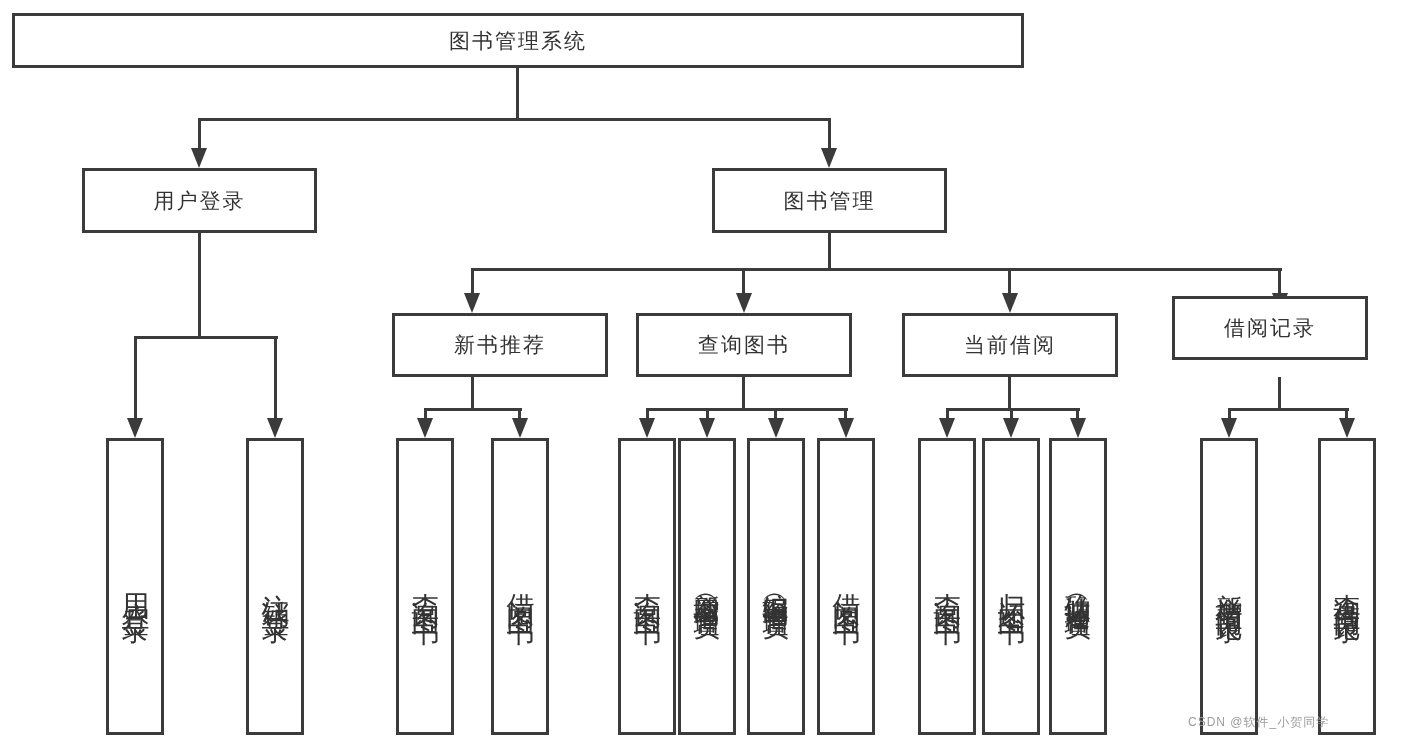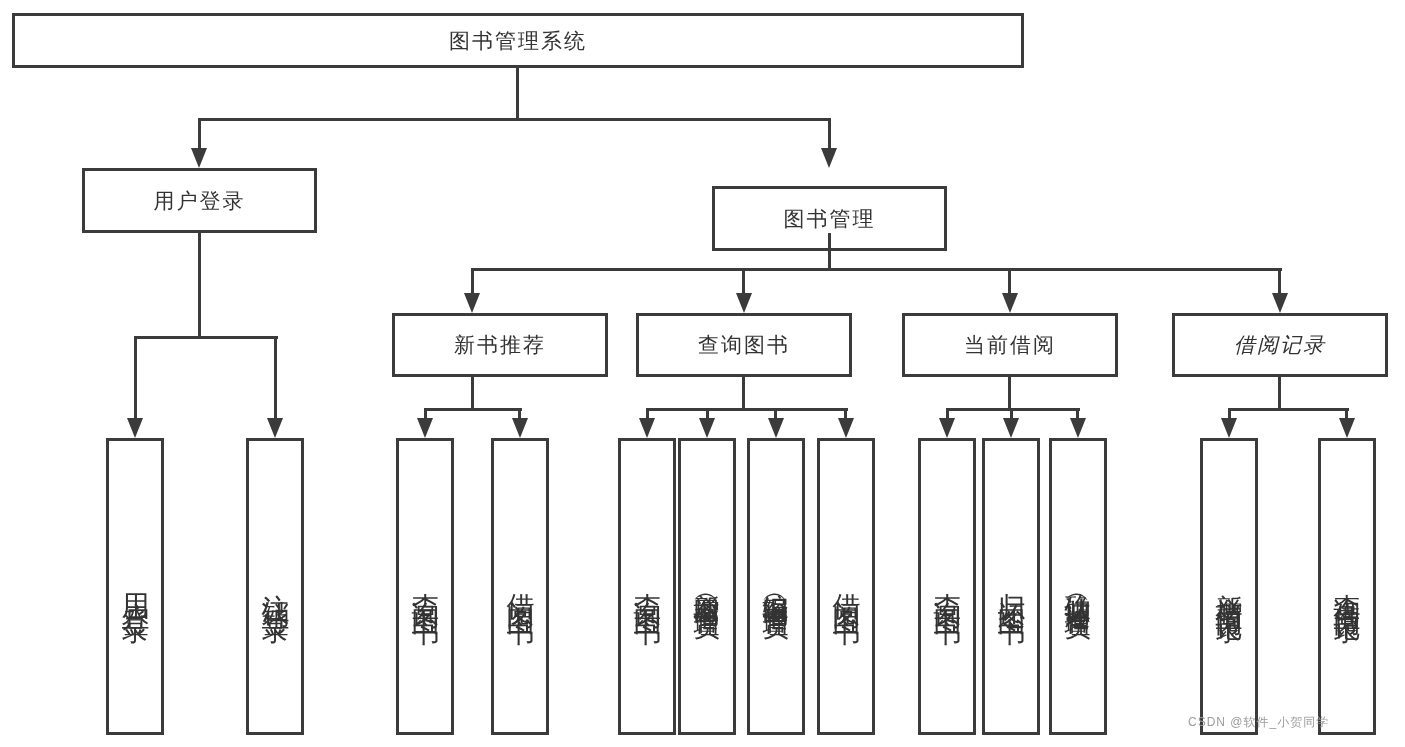--- a/index.html
+++ b/index.html
@@ -67,21 +67,21 @@
   <div class="box hbox" style="left:12px;top:13px;width:1012px;height:55px;">图书管理系统</div>
 
   <div class="line" style="left:516px;top:68px;width:3px;height:50px;"></div>
   <div class="line" style="left:198px;top:118px;width:633px;height:3px;"></div>
   <div class="line" style="left:198px;top:118px;width:3px;height:32px;"></div>
   <div class="arrow" style="left:191px;top:148px;"></div>
   <div class="line" style="left:828px;top:118px;width:3px;height:32px;"></div>
   <div class="arrow" style="left:821px;top:148px;"></div>
 
   <div class="box hbox" style="left:82px;top:168px;width:235px;height:65px;">用户登录</div>
-  <div class="box hbox" style="left:712px;top:168px;width:235px;height:65px;margin-top:18px;">图书管理</div>
+  <div class="box hbox" style="left:712px;top:168px;width:235px;height:65px;">图书管理</div>
 
   <div class="line" style="left:198px;top:233px;width:3px;height:103px;"></div>
   <div class="line" style="left:134px;top:336px;width:144px;height:3px;"></div>
   <div class="line" style="left:134px;top:336px;width:3px;height:84px;"></div>
   <div class="arrow" style="left:127px;top:418px;"></div>
   <div class="line" style="left:274px;top:336px;width:3px;height:84px;"></div>
   <div class="arrow" style="left:267px;top:418px;"></div>
 
   <div class="line" style="left:828px;top:233px;width:3px;height:35px;"></div>
   <div class="line" style="left:471px;top:268px;width:811px;height:3px;"></div>
@@ -90,21 +90,21 @@
   <div class="line" style="left:742px;top:268px;width:3px;height:27px;"></div>
   <div class="arrow" style="left:736px;top:293px;"></div>
   <div class="line" style="left:1008px;top:268px;width:3px;height:27px;"></div>
   <div class="arrow" style="left:1002px;top:293px;"></div>
   <div class="line" style="left:1278px;top:268px;width:3px;height:27px;"></div>
   <div class="arrow" style="left:1272px;top:293px;"></div>
 
   <div class="box hbox" style="left:364px;top:313px;width:216px;height:64px;margin-left:28px;">新书推荐</div>
   <div class="box hbox" style="left:636px;top:313px;width:216px;height:64px;">查询图书</div>
   <div class="box hbox" style="left:902px;top:313px;width:216px;height:64px;">当前借阅</div>
-  <div class="box hbox" style="left:1172px;top:313px;width:216px;height:64px;font-style:italic;">借阅记录</div>
+  <div class="box hbox" style="left:1172px;top:296px;width:196px;height:64px;">借阅记录</div>
 
   <div class="line" style="left:471px;top:377px;width:3px;height:31px;"></div>
   <div class="line" style="left:424px;top:408px;width:98px;height:3px;"></div>
   <div class="line" style="left:424px;top:408px;width:3px;height:12px;"></div>
   <div class="arrow" style="left:417px;top:418px;"></div>
   <div class="line" style="left:518px;top:408px;width:3px;height:12px;"></div>
   <div class="arrow" style="left:512px;top:418px;"></div>
 
   <div class="line" style="left:742px;top:377px;width:3px;height:31px;"></div>
   <div class="line" style="left:646px;top:408px;width:202px;height:3px;"></div>

